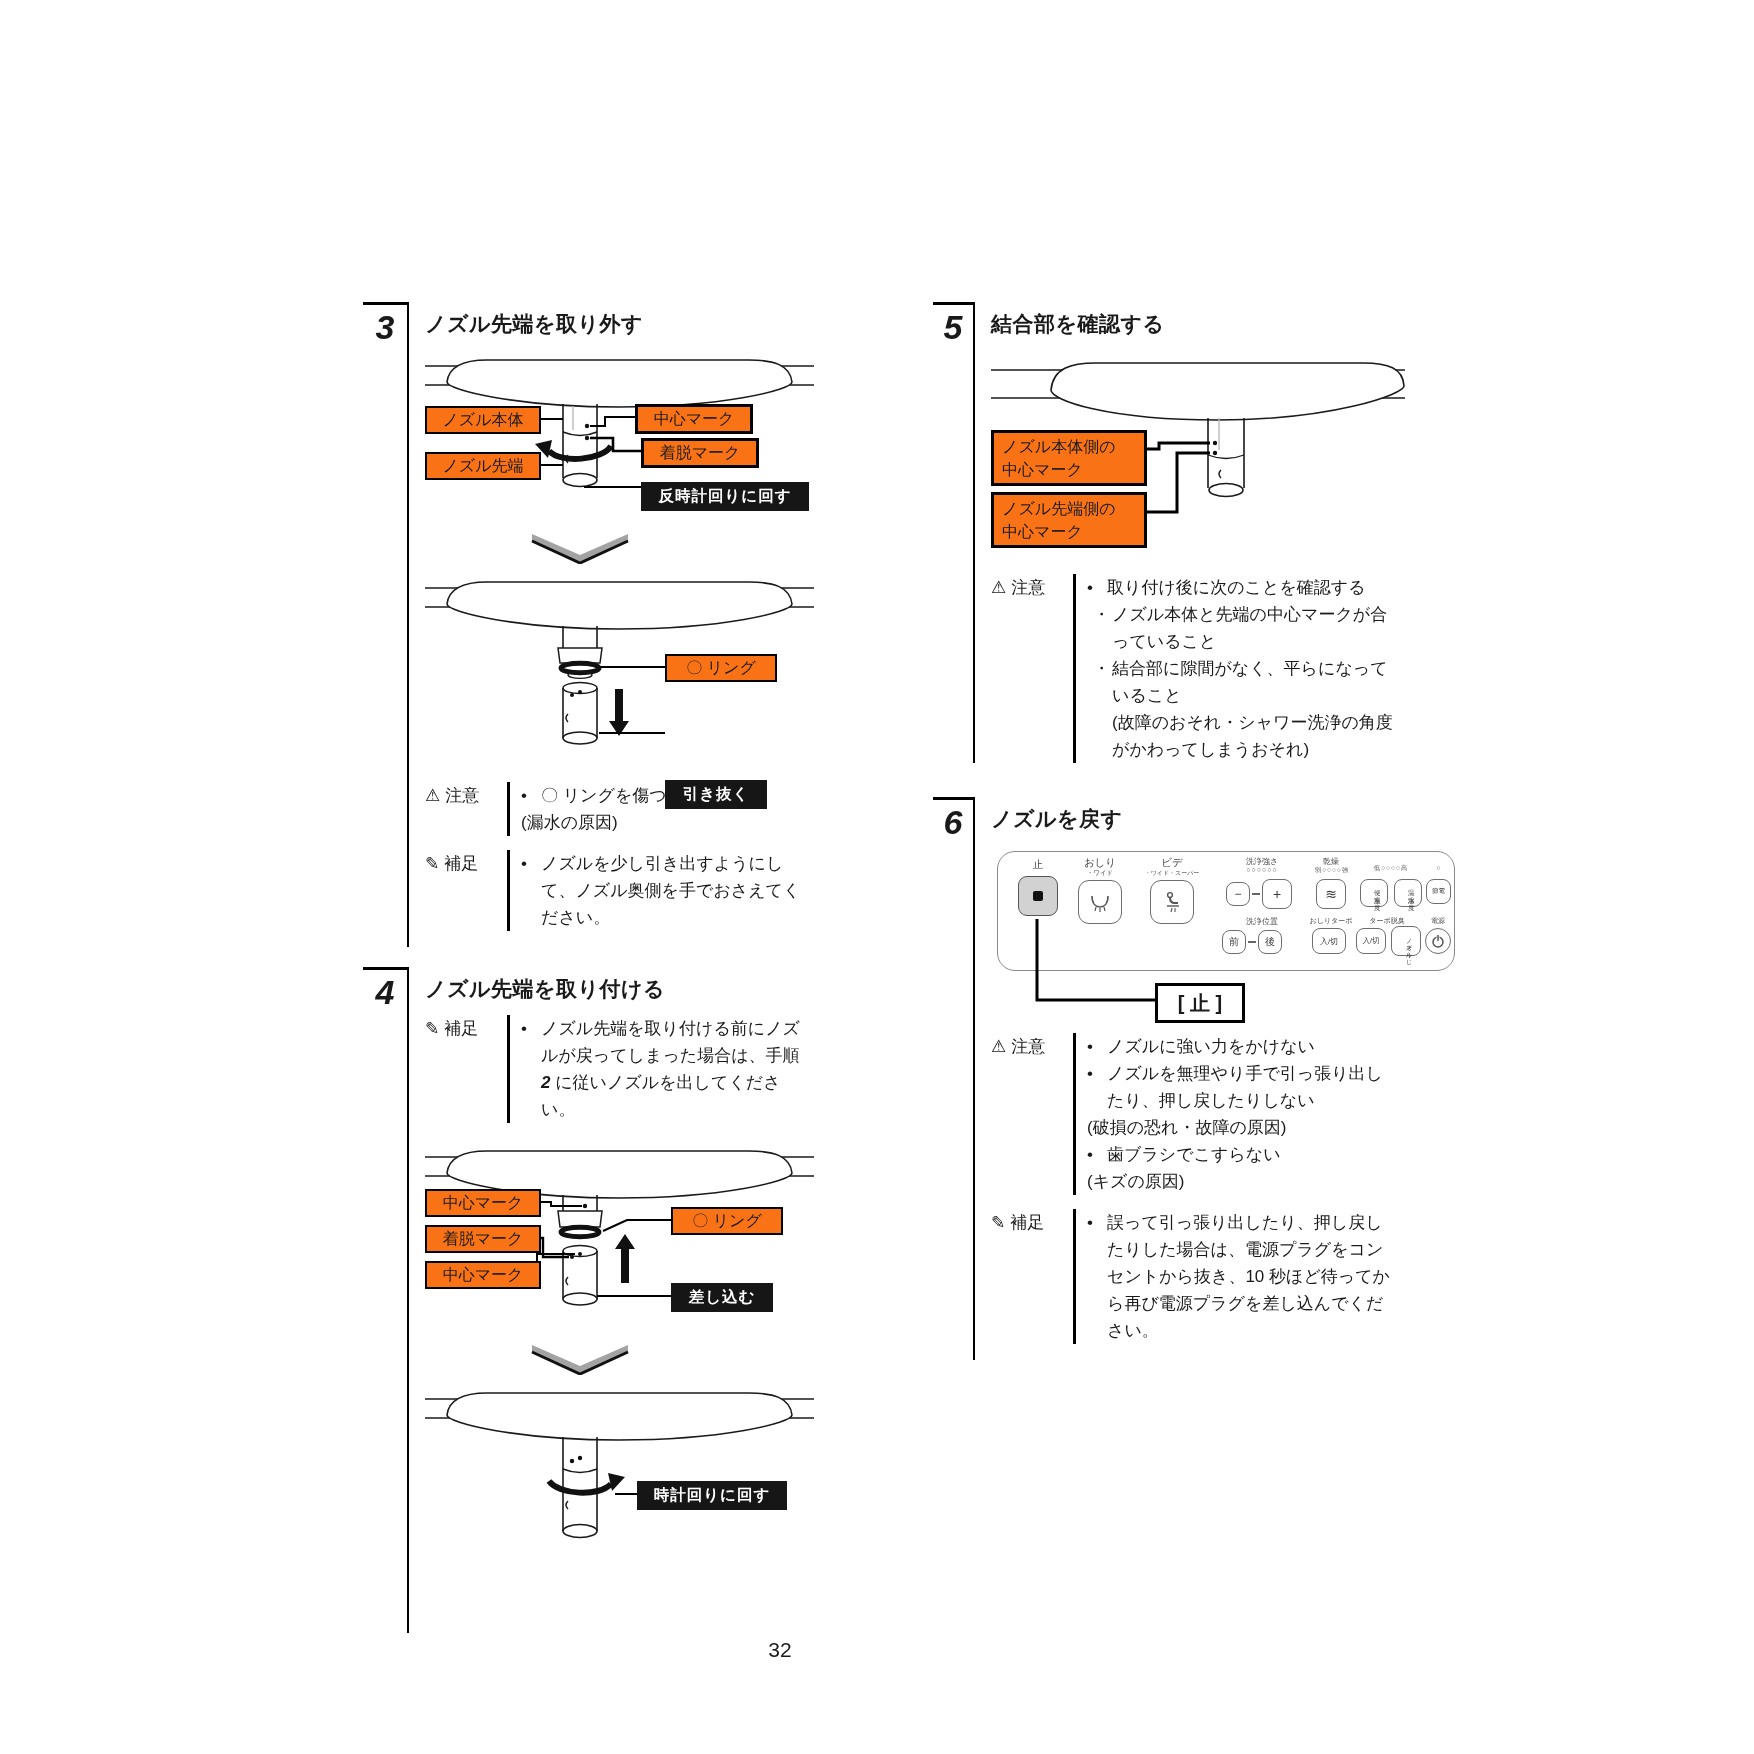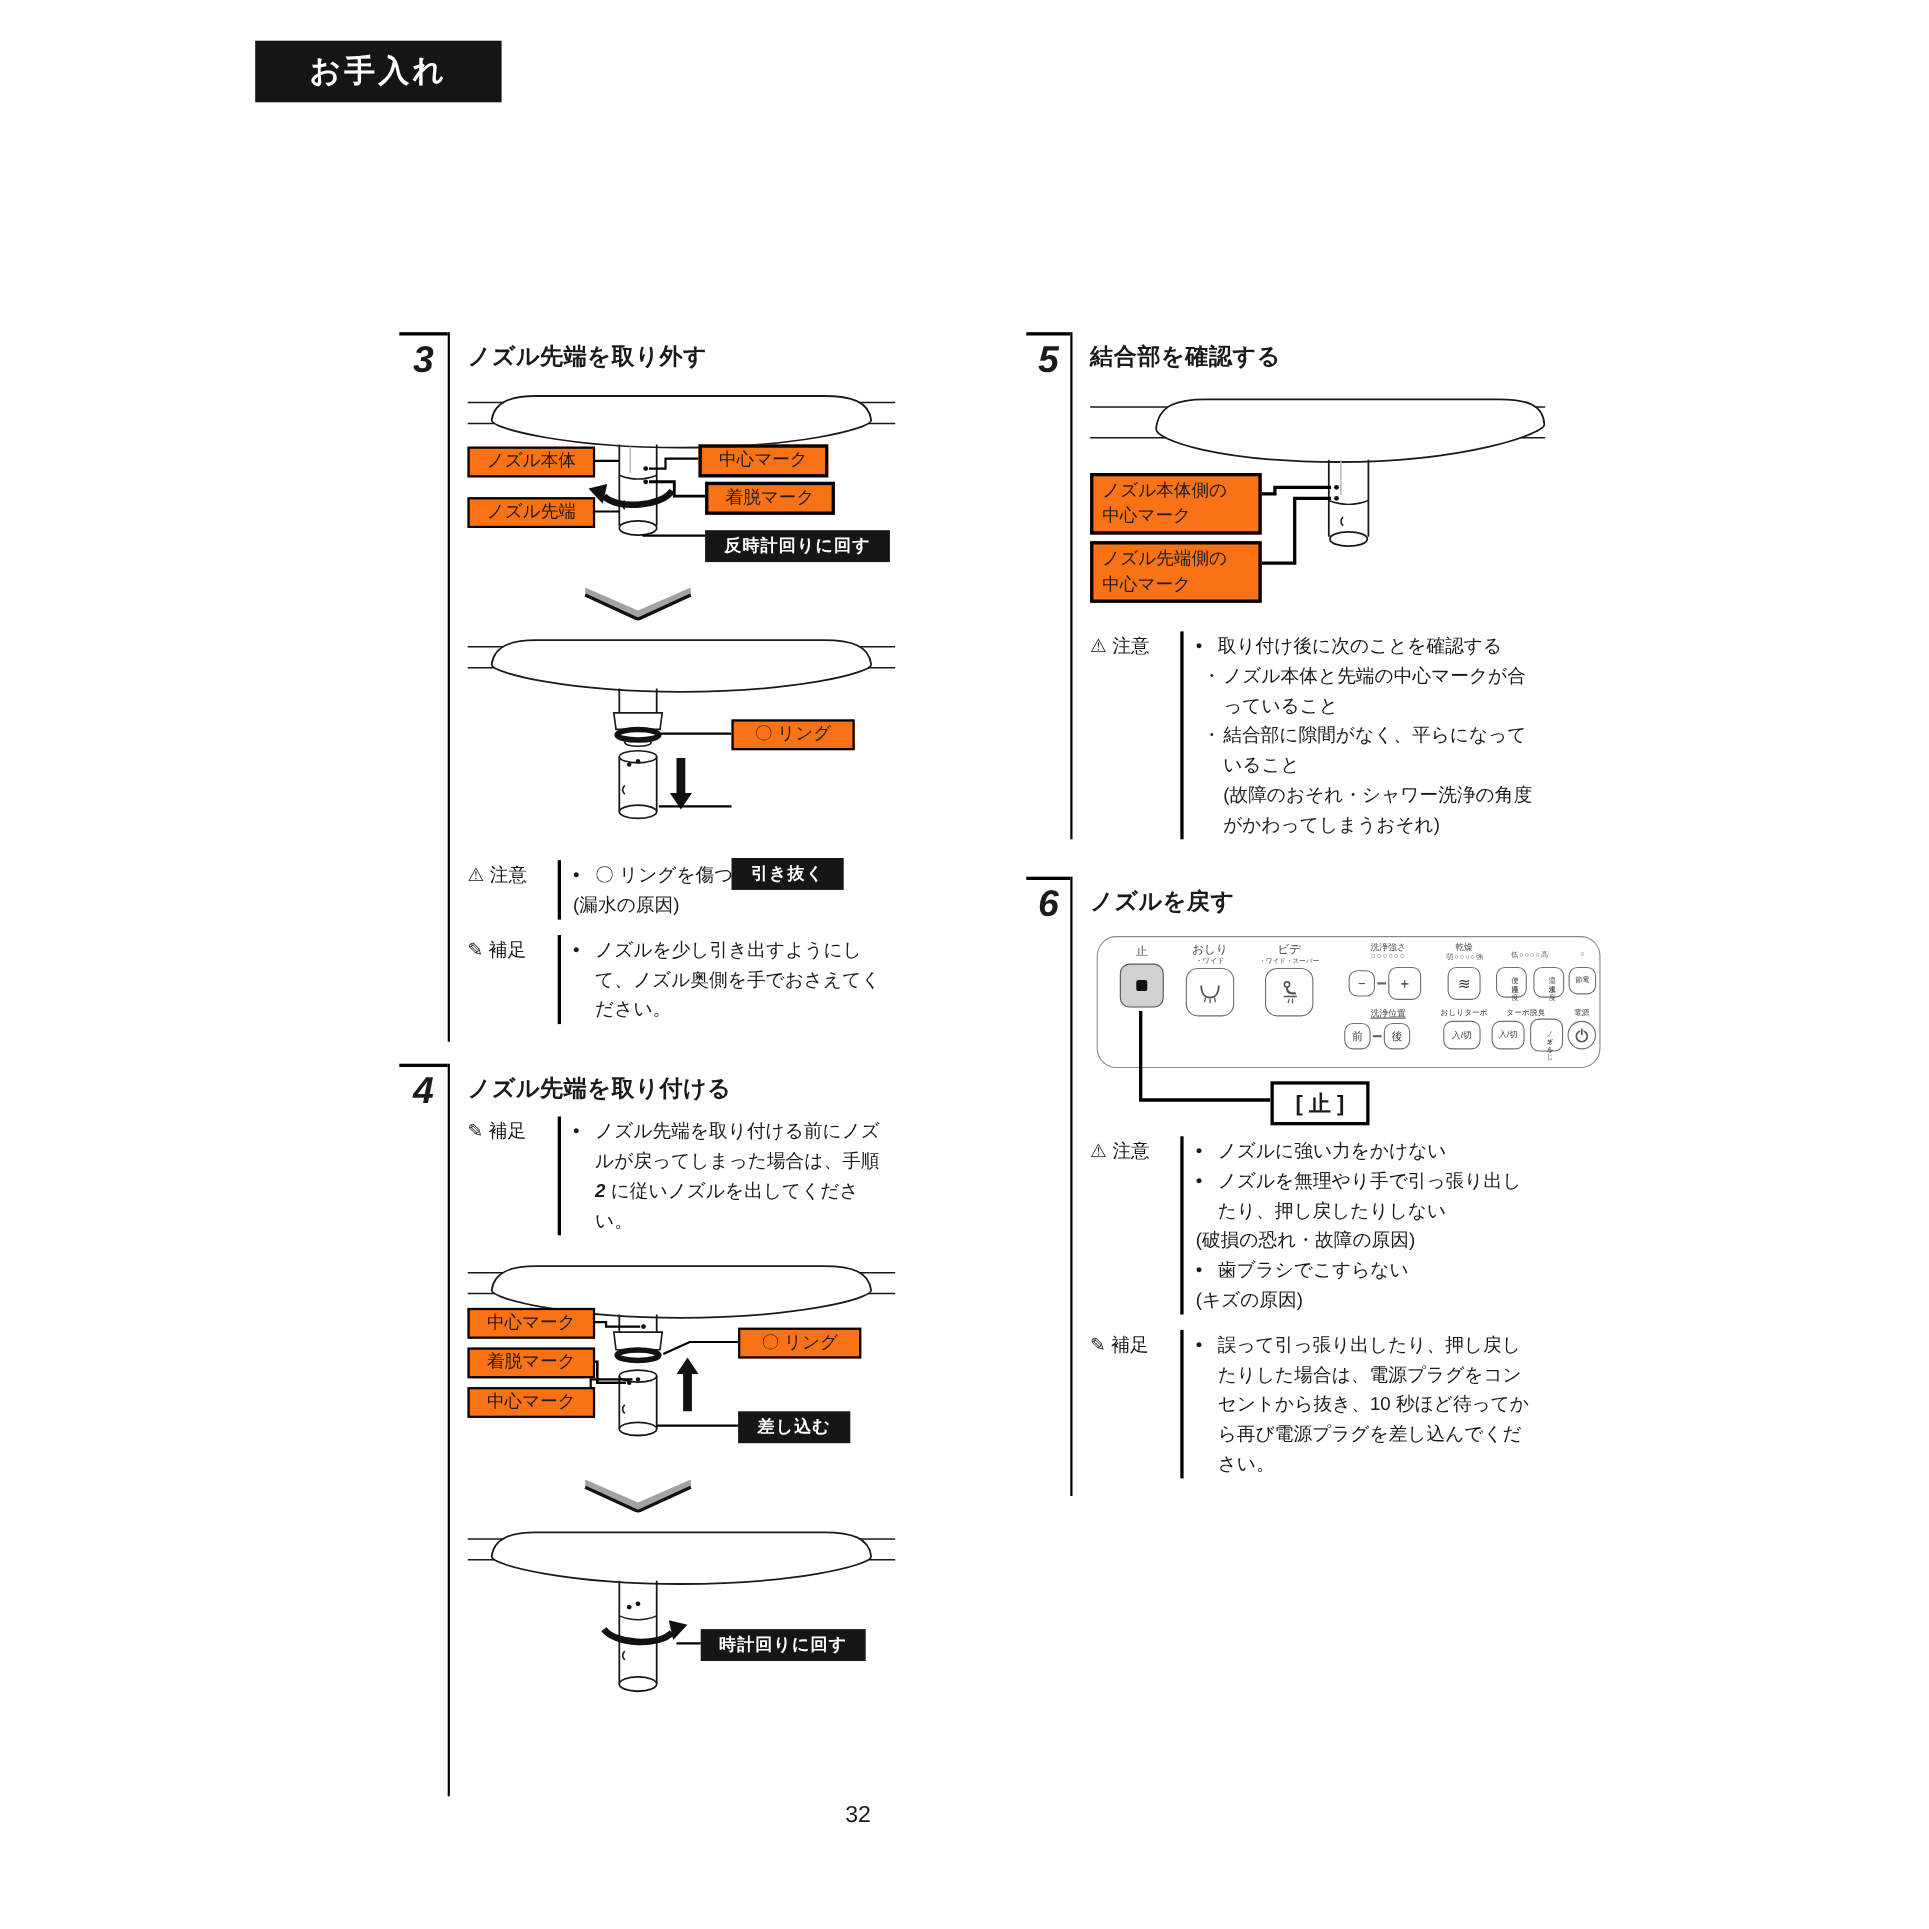--- a/index.html
+++ b/index.html
@@ -62,21 +62,20 @@
   .mt34{margin-top:34px;}
   .mt20{margin-top:20px;}
   .pb16{padding-bottom:16px;}
   .pb80{padding-bottom:80px;}
 </style>
 </head>
 <body>
 
 <div class="page">
 
-  <div class="badge">お手入れ</div>
 
 
   <div class="col colL">
 
     <section class="step">
       <div class="gutter">
         <div class="stepnum">3</div>
       </div>
       <div class="sbody pb16">
         <div class="stitle">ノズル先端を取り外す</div>
@@ -357,21 +356,21 @@
             <div class="pbtn" style="left:396px;top:27px;width:28px;height:28px;font-size:6.5px;line-height:7.5px;">
                 <span>
                   <span>温水</span>
                   <br>
                   <span>温度</span>
                 </span>
               </div>
             <div class="plab dots" style="left:430px;top:12px;width:22px;font-size:6.5px;">○</div>
             <div class="pbtn" style="left:428px;top:27px;width:25px;height:25px;font-size:6.5px;">節電</div>
 
-            <div class="plab" style="left:222px;top:64px;width:84px;font-size:8px;text-decoration:underline;">洗浄位置</div>
+            <div class="plab" style="left:222px;top:64px;width:84px;font-size:8px;">洗浄位置</div>
             <div class="pbtn" style="left:224px;top:78px;width:24px;height:24px;font-size:10px;">前</div>
             <div style="left:250px;top:89px;width:8px;height:2px;background:#666;"></div>
             <div class="pbtn" style="left:260px;top:78px;width:24px;height:24px;font-size:10px;">後</div>
 
             <div class="plab" style="left:300px;top:64px;width:66px;font-size:7px;">おしりターボ</div>
             <div class="pbtn" style="left:314px;top:76px;width:34px;height:26px;font-size:8px;">入/切</div>
 
             <div class="plab" style="left:354px;top:64px;width:70px;font-size:7px;">ターボ脱臭</div>
             <div class="pbtn" style="left:358px;top:76px;width:30px;height:26px;font-size:7.5px;">入/切</div>
             <div class="pbtn" style="left:393px;top:74px;width:30px;height:30px;font-size:6px;line-height:7px;">

